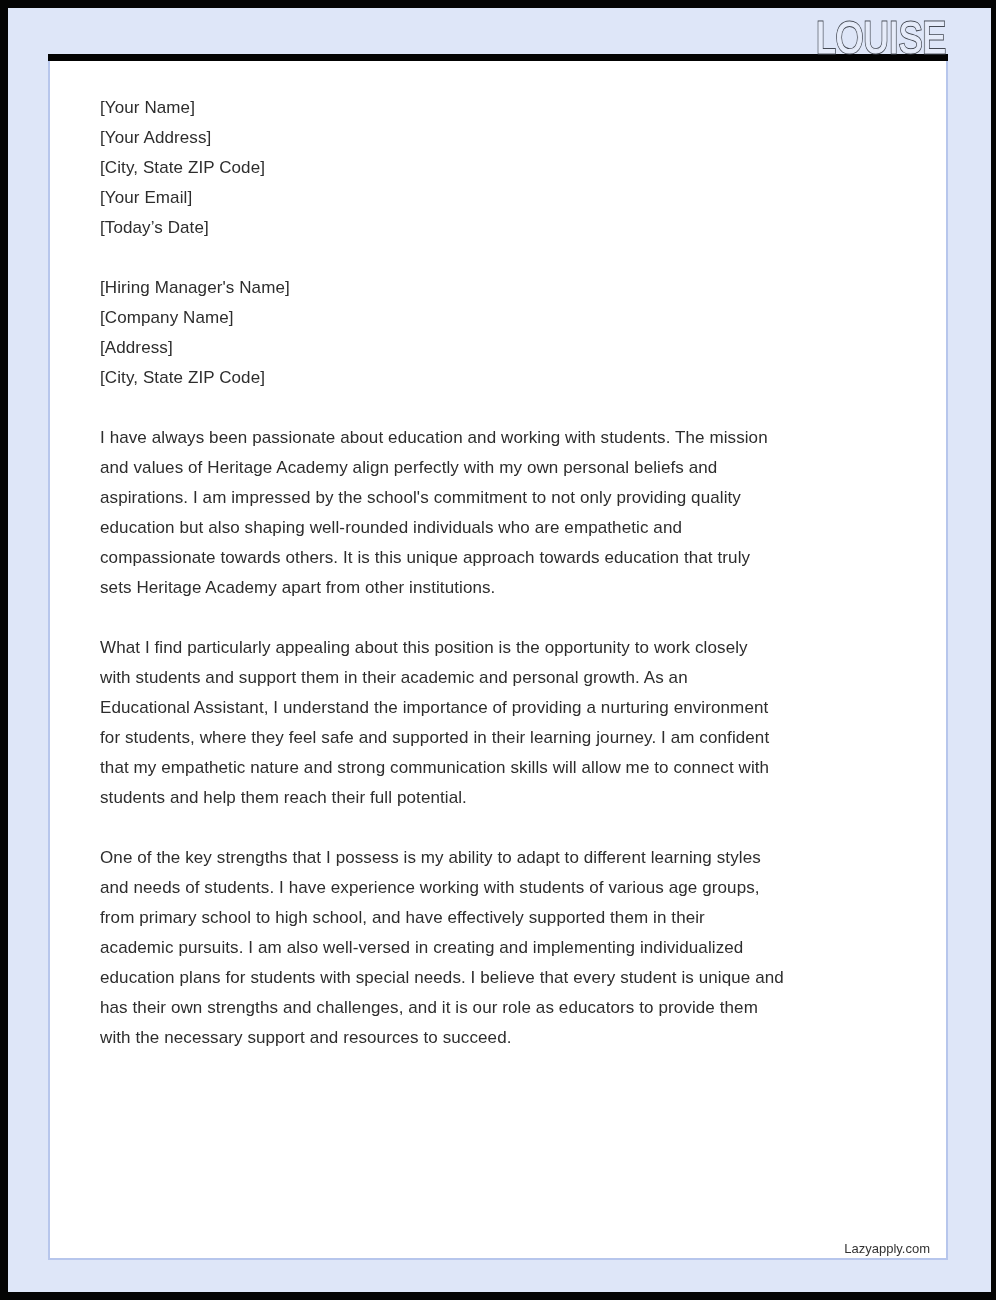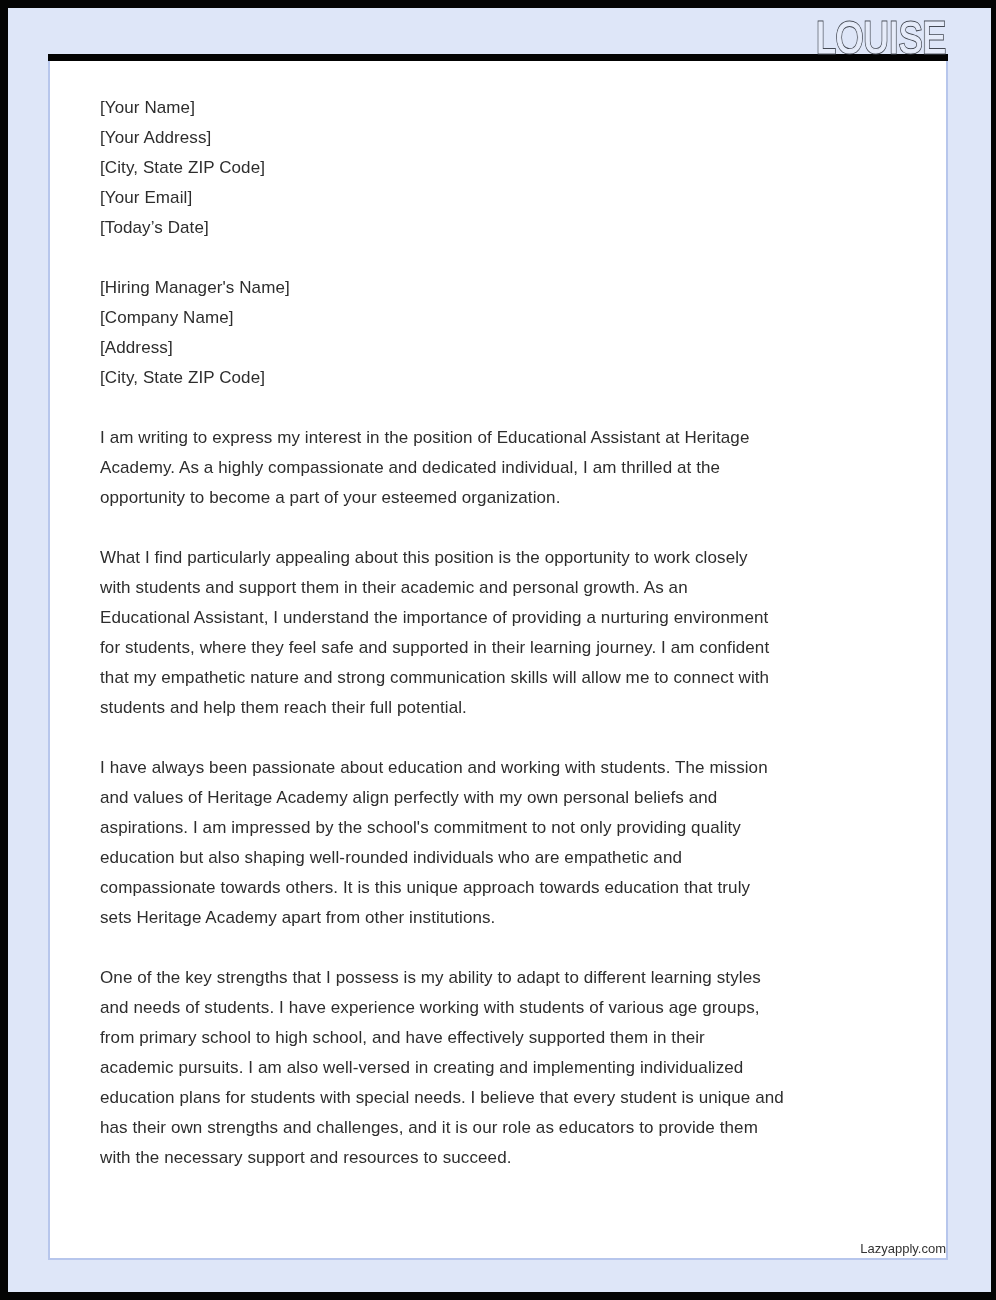--- a/index.html
+++ b/index.html
@@ -46,21 +46,21 @@
     color: #2d2d2d;
     letter-spacing: 0.1px;
   }
   .letter .block {
     margin: 0 0 30px 0;
     white-space: pre-line;
   }
   .letter .block:last-child { margin-bottom: 0; }
   .watermark {
     position: absolute;
-    right: 0;
+    right: 16px;
     bottom: 2px;
     font-size: 13px;
     line-height: 15px;
     color: #333333;
     font-weight: 300;
   }
 </style>
 </head>
 <body>
 
@@ -77,35 +77,32 @@
   <div class="letter">
     <p class="block">[Your Name]
 [Your Address]
 [City, State ZIP Code]
 [Your Email]
 [Today’s Date]</p>
     <p class="block">[Hiring Manager's Name]
 [Company Name]
 [Address]
 [City, State ZIP Code]</p>
-    <p class="block">I am writing to express my interest in the position of Educational Assistant at Heritage
-Academy. As a highly compassionate and dedicated individual, I am thrilled at the
-opportunity to become a part of your esteemed organization.</p>
+    <p class="block">I have always been passionate about education and working with students. The mission
+and values of Heritage Academy align perfectly with my own personal beliefs and
+aspirations. I am impressed by the school's commitment to not only providing quality
+education but also shaping well-rounded individuals who are empathetic and
+compassionate towards others. It is this unique approach towards education that truly
+sets Heritage Academy apart from other institutions.</p>
     <p class="block">What I find particularly appealing about this position is the opportunity to work closely
 with students and support them in their academic and personal growth. As an
 Educational Assistant, I understand the importance of providing a nurturing environment
 for students, where they feel safe and supported in their learning journey. I am confident
 that my empathetic nature and strong communication skills will allow me to connect with
 students and help them reach their full potential.</p>
-    <p class="block">I have always been passionate about education and working with students. The mission
-and values of Heritage Academy align perfectly with my own personal beliefs and
-aspirations. I am impressed by the school's commitment to not only providing quality
-education but also shaping well-rounded individuals who are empathetic and
-compassionate towards others. It is this unique approach towards education that truly
-sets Heritage Academy apart from other institutions.</p>
     <p class="block">One of the key strengths that I possess is my ability to adapt to different learning styles
 and needs of students. I have experience working with students of various age groups,
 from primary school to high school, and have effectively supported them in their
 academic pursuits. I am also well-versed in creating and implementing individualized
 education plans for students with special needs. I believe that every student is unique and
 has their own strengths and challenges, and it is our role as educators to provide them
 with the necessary support and resources to succeed.</p>
   </div>
   <div class="watermark">Lazyapply.com</div>
 </div>

